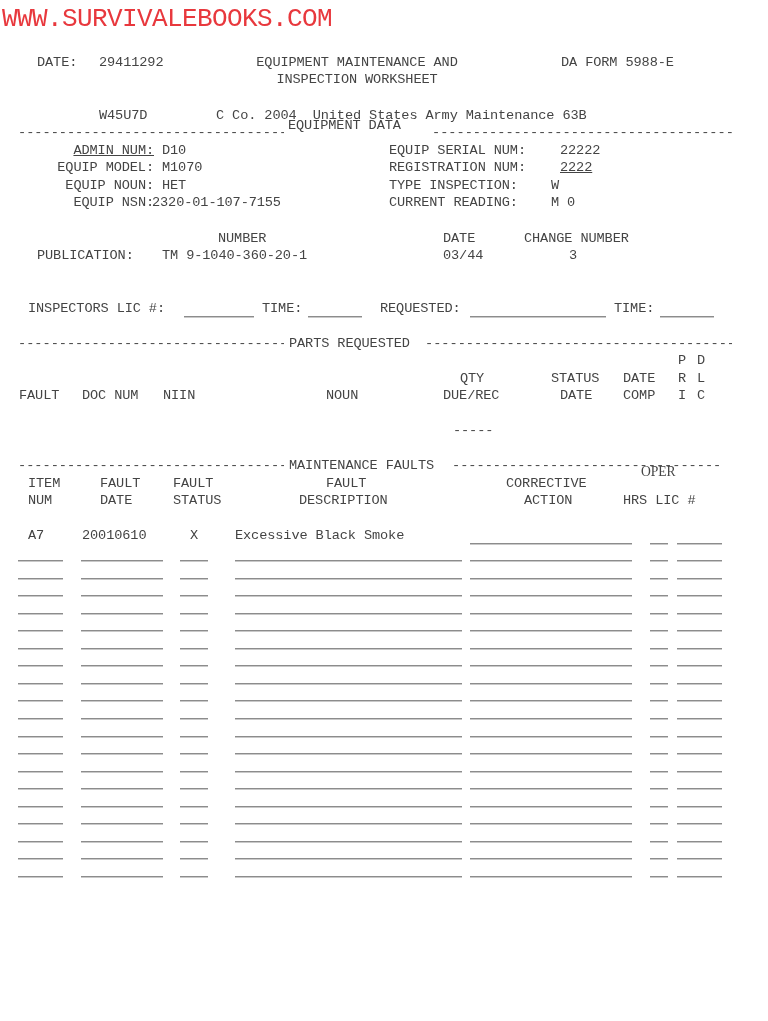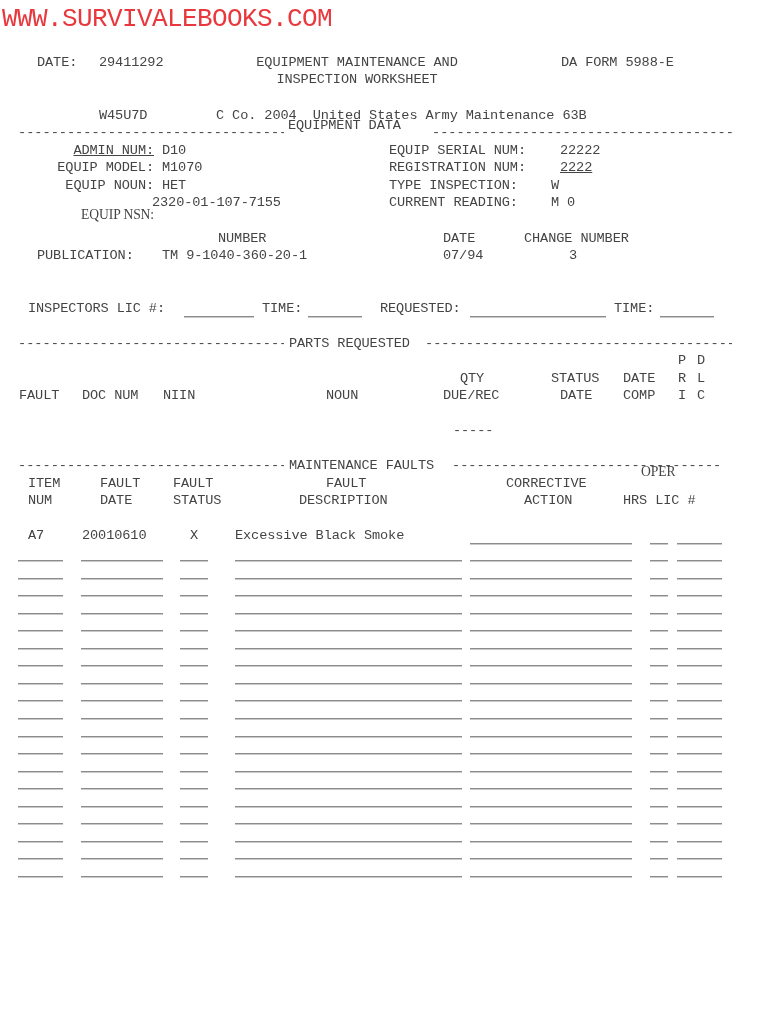--- a/index.html
+++ b/index.html
@@ -30,38 +30,38 @@
 <div class="dash" style="left:18px;top:125px;width:266px;">------------------------------------</div>
 <div class="t" style="left:288px;top:118px;">EQUIPMENT DATA</div>
 <div class="dash" style="left:432px;top:125px;width:300px;">------------------------------------------</div>
 
 <div class="t rt" style="left:18px;top:143px;width:136px;text-decoration:underline;">ADMIN NUM:</div>
 <div class="t" style="left:162px;top:143px;">D10</div>
 <div class="t rt" style="left:18px;top:160px;width:136px;">EQUIP MODEL:</div>
 <div class="t" style="left:162px;top:160px;font-family:Liberation Mono, monospace;">M1070</div>
 <div class="t rt" style="left:18px;top:178px;width:136px;">EQUIP NOUN:</div>
 <div class="t" style="left:162px;top:178px;">HET</div>
-<div class="t rt" style="left:18px;top:207px;width:136px;font-family:Liberation Serif, serif;">EQUIP NSN:</div>
+<div class="t rt" style="left:18px;top:195px;width:136px;">EQUIP NSN:</div>
 <div class="t" style="left:152px;top:195px;">2320-01-107-7155</div>
 
 <div class="t" style="left:389px;top:143px;">EQUIP SERIAL NUM:</div>
 <div class="t" style="left:560px;top:143px;">22222</div>
 <div class="t" style="left:389px;top:160px;">REGISTRATION NUM:</div>
 <div class="t" style="left:560px;top:160px;text-decoration:underline;">2222</div>
 <div class="t" style="left:389px;top:178px;">TYPE INSPECTION:</div>
 <div class="t" style="left:551px;top:178px;">W</div>
 <div class="t" style="left:389px;top:195px;">CURRENT READING:</div>
 <div class="t" style="left:551px;top:195px;">M 0</div>
 
 <div class="t" style="left:218px;top:231px;">NUMBER</div>
 <div class="t" style="left:443px;top:231px;">DATE</div>
 <div class="t" style="left:524px;top:231px;">CHANGE NUMBER</div>
 <div class="t" style="left:37px;top:248px;">PUBLICATION:</div>
 <div class="t" style="left:162px;top:248px;">TM 9-1040-360-20-1</div>
-<div class="t" style="left:443px;top:248px;">07/94</div>
+<div class="t" style="left:443px;top:248px;">03/44</div>
 <div class="t" style="left:569px;top:248px;">3</div>
 
 <div class="t" style="left:28px;top:301px;">INSPECTORS LIC #:</div>
 <div class="blank" style="left:184px;top:316px;width:70px;"></div>
 <div class="t" style="left:262px;top:301px;">TIME:</div>
 <div class="blank" style="left:308px;top:316px;width:54px;"></div>
 <div class="t" style="left:380px;top:301px;">REQUESTED:</div>
 <div class="blank" style="left:470px;top:316px;width:136px;"></div>
 <div class="t" style="left:614px;top:301px;">TIME:</div>
 <div class="blank" style="left:660px;top:316px;width:54px;"></div>

